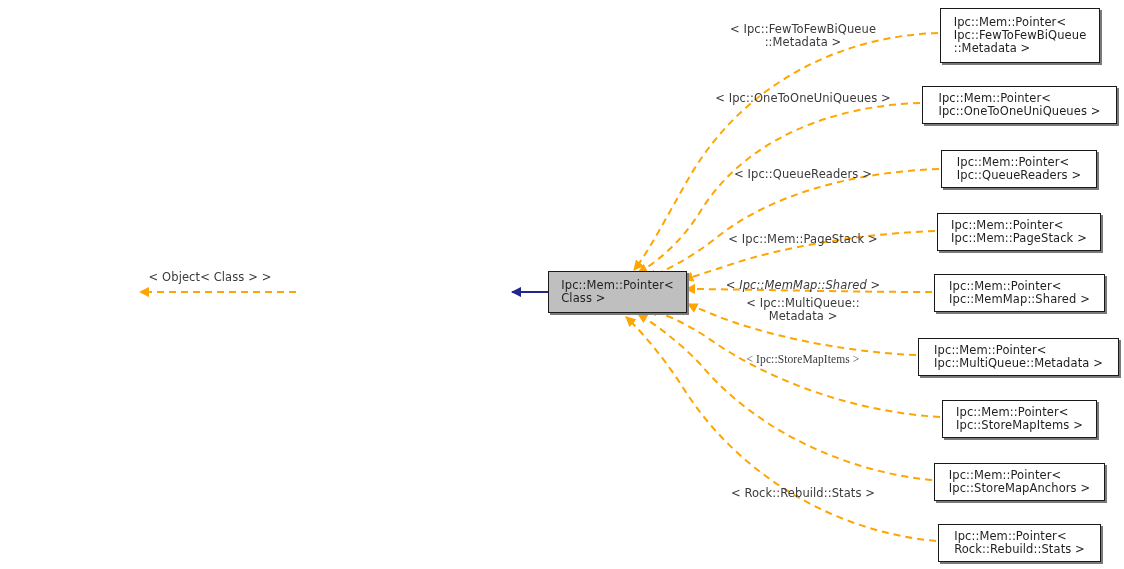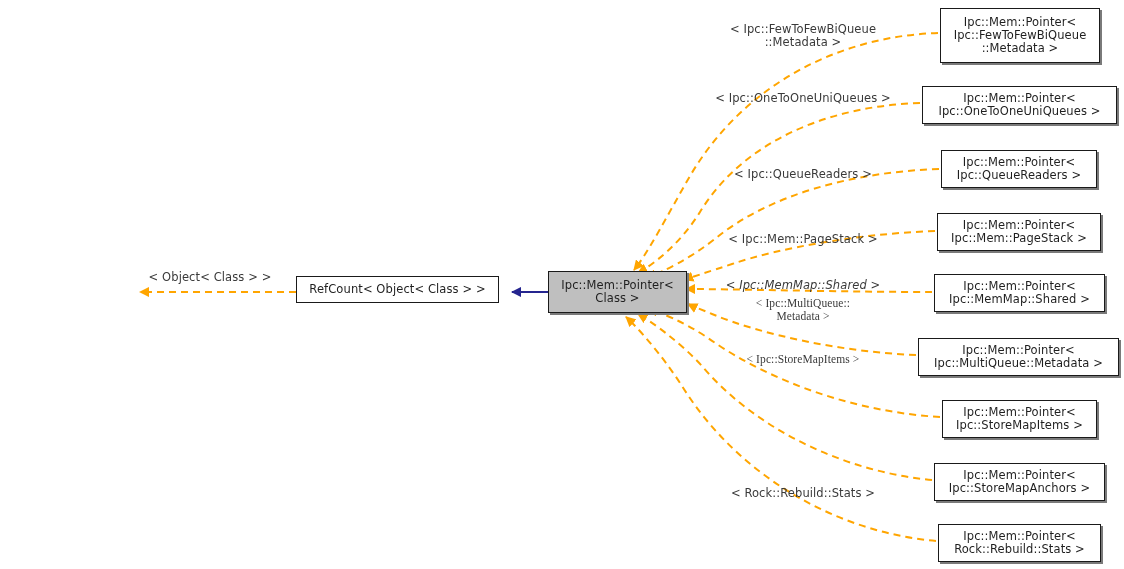--- a/index.html
+++ b/index.html
@@ -24,21 +24,20 @@
     pointer-events: none;
   }
   .node {
     position: absolute;
     box-sizing: border-box;
     border: 1px solid #1a1a1a;
     background: #ffffff;
     color: #1f1f1f;
     font-size: 11.5px;
     line-height: 13.2px;
-    text-align: center;
     display: flex;
     align-items: center;
     justify-content: center;
     white-space: pre;
     letter-spacing: 0.1px;
   }
   .node.shadow {
     box-shadow: 2px 2px 0 0 #7a7a7a;
   }
   .node.current {
@@ -92,23 +91,20 @@
 
       <path d="M 940 417 C 856 412 770 382 708 338 C 684 322 660 312 648 309" marker-end="url(#arrow-orange)"></path>
 
       <path d="M 932 480 C 846 472 756 430 702 366 C 680 342 652 322 638 314" marker-end="url(#arrow-orange)"></path>
 
       <path d="M 936 541 C 836 532 738 476 682 386 C 660 352 636 326 626 317" marker-end="url(#arrow-orange)"></path>
     </g>
   </svg>
 
 
-  <div class="node" style="left:296px; top:276px; width:203px; height:27px;">
-    <span>RefCount&lt; Object&lt; Class &gt; &gt;</span>
-  </div>
 
   <div class="node current" style="left:548px; top:271px; width:139px; height:42px;">
     <span>Ipc::Mem::Pointer&lt;
 Class &gt;</span>
   </div>
 
   <div class="node shadow" style="left:940px; top:8px; width:160px; height:55px;">
     <span>Ipc::Mem::Pointer&lt;
 Ipc::FewToFewBiQueue
 ::Metadata &gt;</span>
@@ -158,21 +154,21 @@
 ::Metadata &gt;</div>
 
   <div class="edge-label" style="left:673px; top:92px; width:260px;">&lt; Ipc::OneToOneUniQueues &gt;</div>
 
   <div class="edge-label" style="left:673px; top:168px; width:260px;">&lt; Ipc::QueueReaders &gt;</div>
 
   <div class="edge-label" style="left:673px; top:233px; width:260px;">&lt; Ipc::Mem::PageStack &gt;</div>
 
   <div class="edge-label" style="left:673px; top:279px; width:260px;font-style:italic;">&lt; Ipc::MemMap::Shared &gt;</div>
 
-  <div class="edge-label" style="left:673px; top:297px; width:260px;font-family:Liberation Serif, serif;">&lt; Ipc::MultiQueue::
+  <div class="edge-label" style="left:673px; top:297px; width:260px;">&lt; Ipc::MultiQueue::
 Metadata &gt;</div>
 
   <div class="edge-label" style="left:673px; top:353px; width:260px;font-family:Liberation Serif, serif;">&lt; Ipc::StoreMapItems &gt;</div>
 
 
   <div class="edge-label" style="left:673px; top:487px; width:260px;">&lt; Rock::Rebuild::Stats &gt;</div>
 
   <div class="edge-label" style="left:140px; top:271px; width:140px;text-align:center;">&lt; Object&lt; Class &gt; &gt;</div>
 
 </div>

